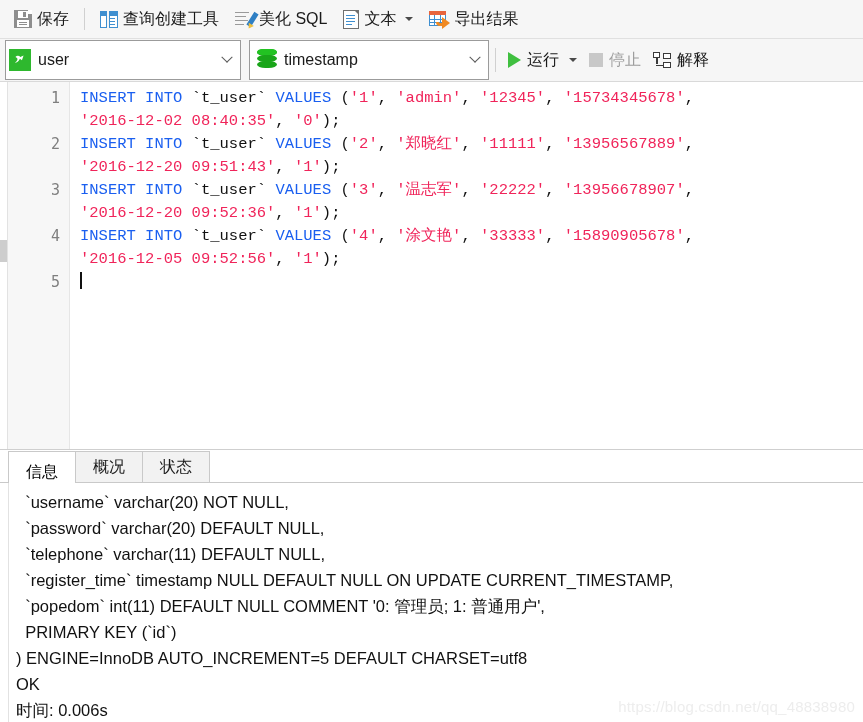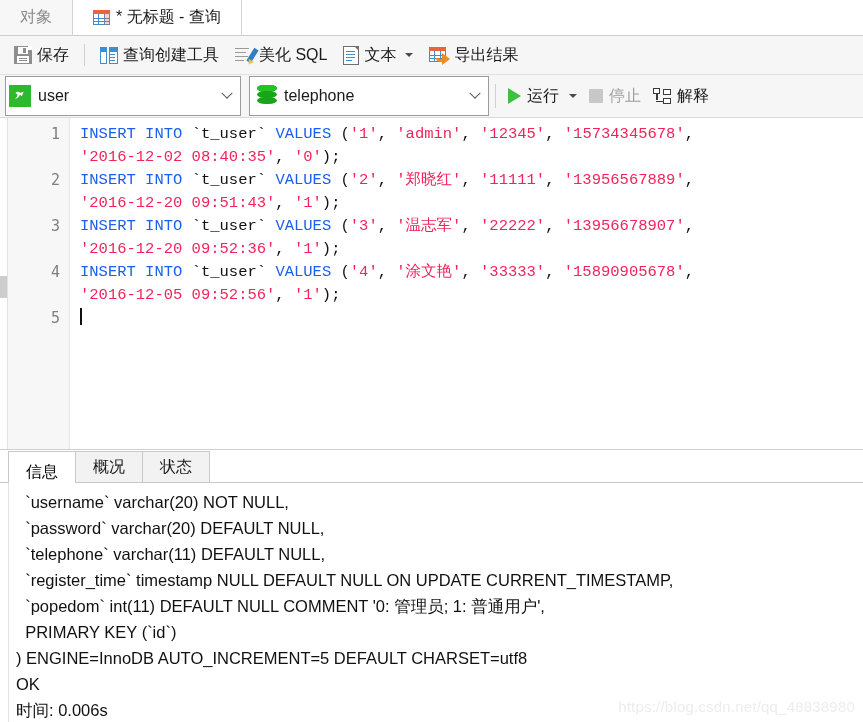--- a/index.html
+++ b/index.html
@@ -395,38 +395,20 @@
     pointer-events: none;
     user-select: none;
     font-family: "Liberation Sans", sans-serif;
   }
 </style>
 </head>
 <body>
 
 <div id="app">
 
-  <div class="tabbar">
-    <div class="tab inactive">
-      <span class="tab-label">对象</span>
-    </div>
-    <div class="tab active">
-      <span class="ico-grid">
-        <span class="g-head"></span>
-          <span class="g-body"></span>
-        <span class="g-v1"></span>
-          <span class="g-v2"></span>
-        <span class="g-h1"></span>
-          <span class="g-h2"></span>
-        <span class="g-hr"></span>
-      </span>
-      <span class="tab-label">* 无标题 - 查询</span>
-    </div>
-    <div class="tab-filler"></div>
-  </div>
 
   <div class="toolbar1">
 
     <div class="tb-btn">
       <span class="ico-save">
         <span class="sv-body"></span>
           <span class="sv-corner"></span>
         <span class="sv-top"></span>
           <span class="sv-slot"></span>
         <span class="sv-bot"></span>
@@ -507,21 +489,21 @@
         </span>
     </div>
 
     <div class="combo w2">
       <span class="ico-db">
         <span class="seg s3"></span>
           <span class="seg s2"></span>
           <span class="seg s1"></span>
           <span class="cap"></span>
       </span>
-      <span class="combo-text">telephone</span>
+      <span class="combo-text">timestamp</span>
       <span class="combo-arrow">
           <span class="chev"></span>
         </span>
     </div>
 
     <div class="run-sep"></div>
 
     <div class="tb2-btn">
       <span class="play"></span>
       <span>运行</span>

